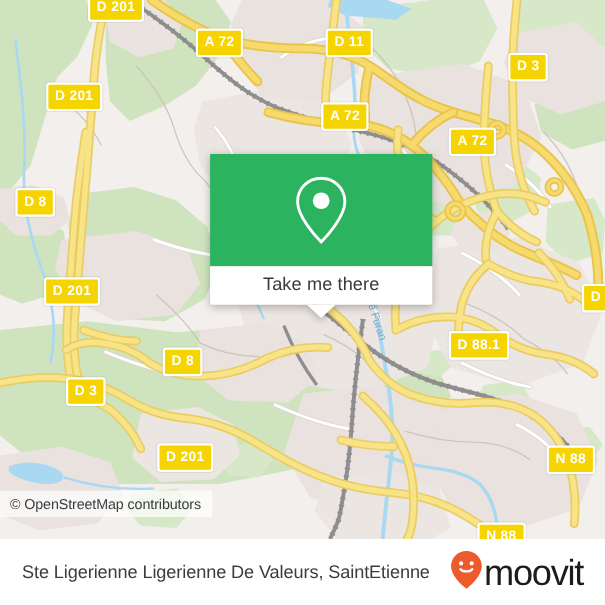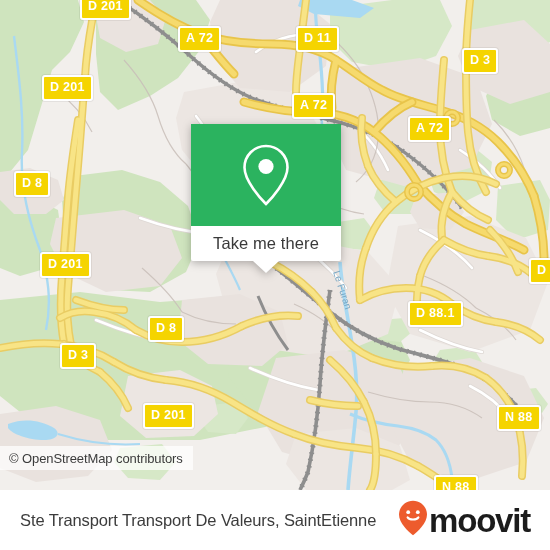--- a/index.html
+++ b/index.html
@@ -43,22 +43,22 @@
     color: #3b3b3b;
     letter-spacing: -0.1px;
     white-space: nowrap;
     z-index: 30;
   }
 
   
   #popup {
     position: absolute;
     left: 191px;
-    top: 124px;
-    width: 150px;
+    top: 140px;
+    width: 202px;
     z-index: 40;
     filter: drop-shadow(0 2px 4px rgba(0,0,0,0.28));
   }
   #popup-green {
     height: 102px;
     background: #2bb35f;
     display: flex;
     align-items: center;
     justify-content: center;
   }
@@ -111,21 +111,21 @@
     letter-spacing: -0.1px;
     white-space: nowrap;
   }
   #brand {
     display: flex;
     align-items: center;
     gap: 1px;
   }
   #brand-word {
     font-size: 33px;
-    font-weight: bold;
+    font-weight: normal;
     color: #1c1c1c;
     letter-spacing: -1.2px;
     line-height: 1;
   }
 </style>
 </head>
 <body>
 
 <div id="screen">
 
@@ -444,21 +444,21 @@
         </svg>
       </span>
     </div>
     <div id="popup-white">
       <span id="popup-label">Take me there</span>
       <div id="popup-tail"></div>
     </div>
   </div>
 
   <div id="footer">
-    <div id="footer-title">Ste Transport Transport De Valeurs, SaintEtienne</div>
+    <div id="footer-title">Ste Ligerienne Ligerienne De Valeurs, SaintEtienne</div>
     <div id="brand">
       <span>
         <svg width="30" height="36" viewBox="0 0 30 36" xmlns="http://www.w3.org/2000/svg">
           <path d="M15 0.8 C7.2 0.8 1 7 1 14.8 C1 23 10.5 32 15 35.2 C19.5 32 29 23 29 14.8 C29 7 22.8 0.8 15 0.8 Z" fill="#ed5b2d"></path>
           <circle cx="10.2" cy="12.2" r="1.9" fill="#ffffff"></circle>
           <circle cx="19.8" cy="12.2" r="1.9" fill="#ffffff"></circle>
           <path d="M9.6 17.4 C11.4 20.2 18.6 20.2 20.4 17.4" fill="none" stroke="#ffffff" stroke-width="2.1" stroke-linecap="round"></path>
         </svg>
       </span>
       <span id="brand-word">moovit</span>

